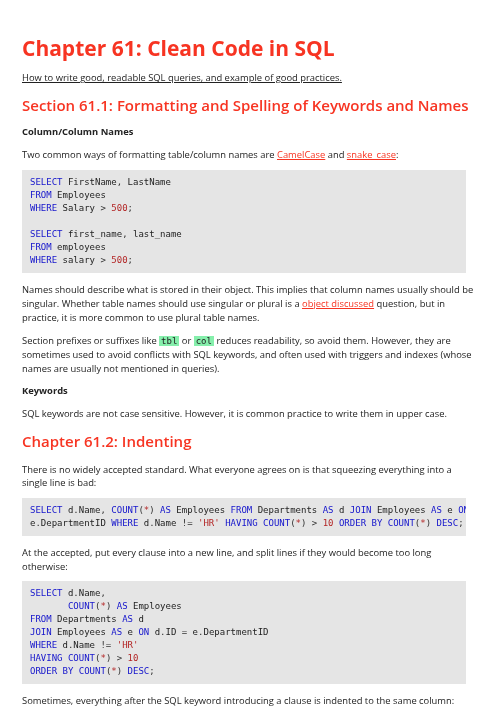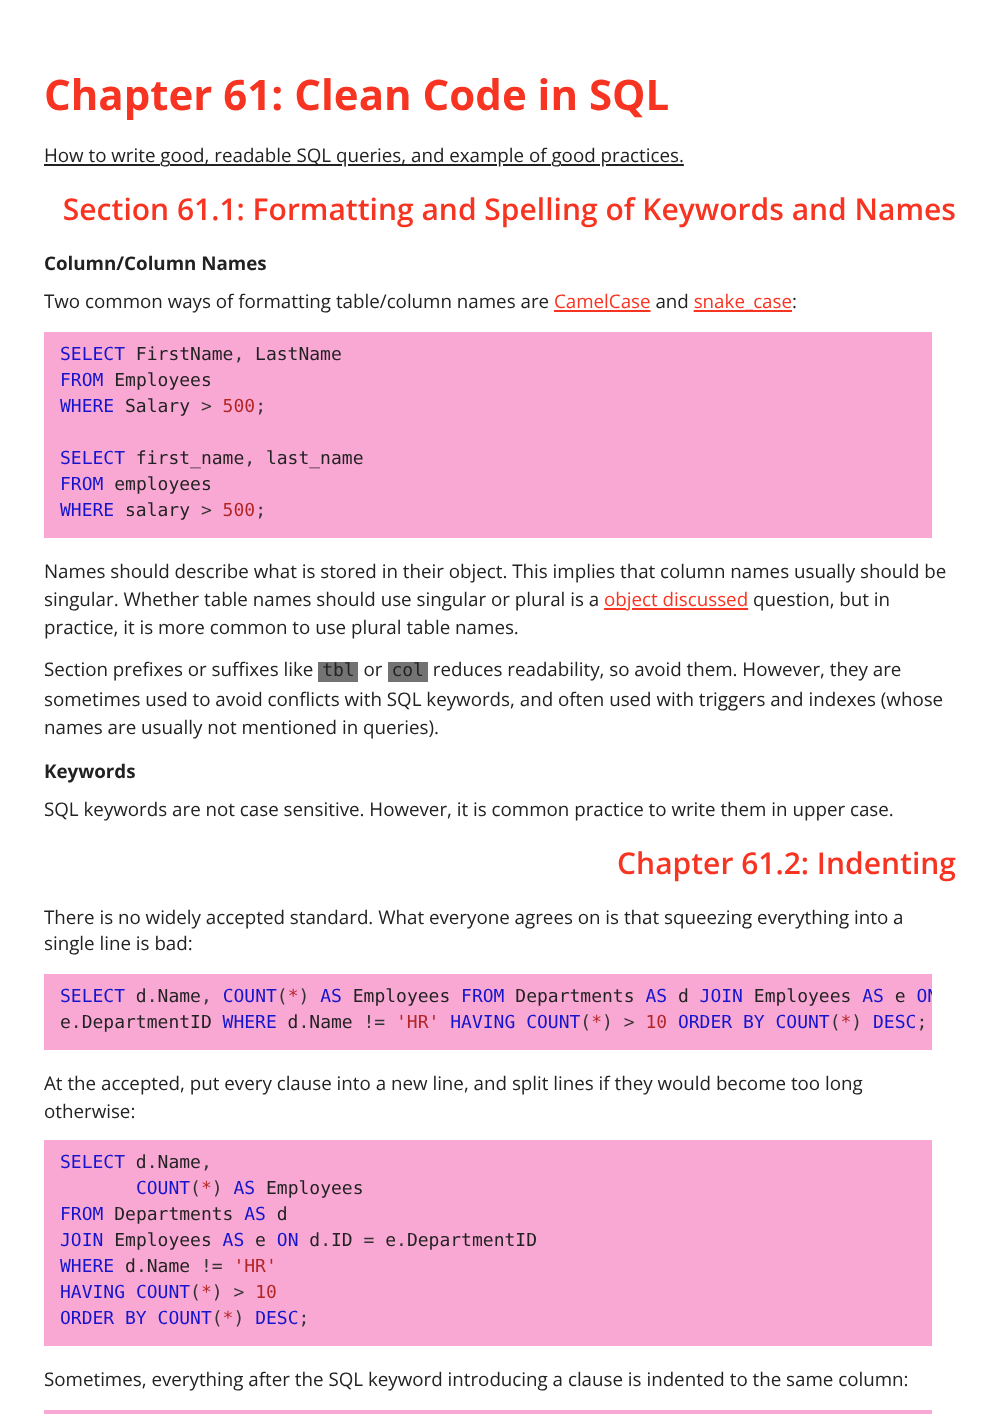--- a/index.html
+++ b/index.html
@@ -21,52 +21,51 @@
   }
   .intro {
     margin: 0 0 10px 0;
     text-decoration: underline;
   }
   h2 {
     font-size: 15px;
     color: #f73422;
     font-weight: 600;
     margin: 10px 0 8px 0;
-    text-align: right;
   }
   h3 {
     font-size: 9.4px;
     font-weight: 700;
     margin: 8px 0 6px 0;
   }
   p {
-    margin: 0 0 8px 0;
+    margin: 10px 0 8px 0;
   }
   a.link {
     color: #f73422;
     text-decoration: underline;
   }
   .codeblock {
-    background: #f9a8d4;
+    background: #e5e5e5;
     padding: 6px 8px;
     font-family: Consolas, Menlo, monospace;
     font-size: 9px;
     line-height: 1.45;
     white-space: pre;
     margin: 6px 12px 10px 0;
     overflow-x: auto;
   }
   .k { color: #1414cc; }
   .s { color: #b32626; }
   .p { color: #333; }
   .n { color: #b32626; }
   .inline-code {
     font-family: Consolas, Menlo, monospace;
     font-size: 9px;
-    background: #737373;
+    background: #86efac;
     padding: 0 2px;
   }
 </style>
 </head>
 <body>
 
 <h1>Chapter 61: Clean Code in SQL</h1>
 <p class="intro">How to write good, readable SQL queries, and example of good practices.</p>
 
 <h2>Section 61.1: Formatting and Spelling of Keywords and Names</h2>

